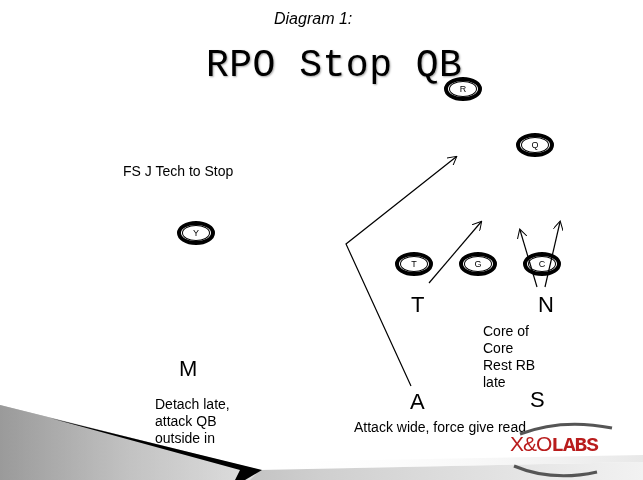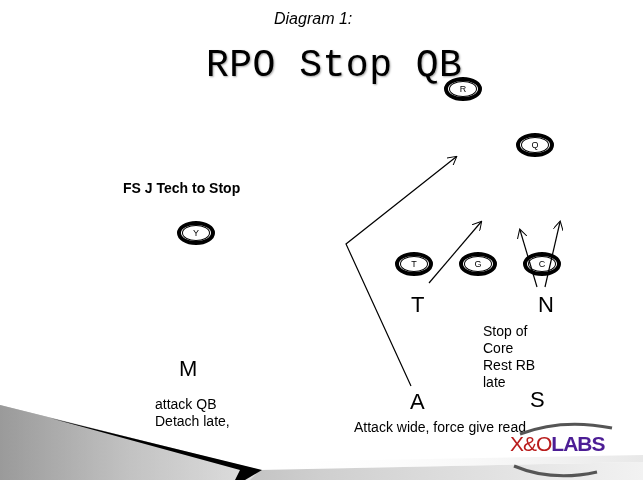--- a/index.html
+++ b/index.html
@@ -12,21 +12,21 @@
   .player { position:absolute; width:38px; height:24px; border:4px solid #000; border-radius:50%;
             box-sizing:border-box; display:flex; align-items:center; justify-content:center; background:#fff; }
   .player .inner { width:26px; height:14px; border:1px solid #000; border-radius:50%; display:flex;
                    align-items:center; justify-content:center; font-size:9px; line-height:1; }
   .note { font-size:14px; line-height:17px; }
   .big { font-size:22px; }
   svg.overlay { position:absolute; left:0; top:0; }
   .logo { left:492px; top:420px; width:140px; height:60px; }
   .logo-main { position:absolute; left:18px; top:12px; font-size:21px; font-weight:bold; letter-spacing:-1px; }
   .logo-main .xo { color:#b91c1c; font-weight:normal; }
-  .logo-main .labs { color:#4c1d95; }
+  .logo-main .labs { color:#b91c1c;font-family:Liberation Mono, monospace; }
   .logo-tag { position:absolute; left:0; top:36px; font-size:7.5px; color:#444; white-space:nowrap; }
 </style>
 </head>
 <body>
 
 <svg class="overlay" width="643" height="480">
   <defs>
     <linearGradient id="wg" x1="0" y1="0" x2="1" y2="0">
       <stop offset="0" stop-color="#9a9a9a"></stop>
       <stop offset="0.5" stop-color="#cfcfcf"></stop>
@@ -76,32 +76,33 @@
 <div class="player" style="left:523px;top:252px;background:transparent;">
     <span class="inner" style="background:transparent;">C</span>
   </div>
 
 <div class="abs big" style="left:411px;top:292px;">T</div>
 <div class="abs big" style="left:538px;top:292px;">N</div>
 <div class="abs big" style="left:179px;top:356px;">M</div>
 <div class="abs big" style="left:410px;top:389px;">A</div>
 <div class="abs big" style="left:530px;top:387px;">S</div>
 
-<div class="abs note" style="left:123px;top:180px;font-weight:bold;">
+<div class="abs note" style="left:123px;top:163px;">
   <div>FS J Tech to Stop</div>
 </div>
 <div class="abs note" style="left:483px;top:323px;">
-  <div>Stop of</div>
+  <div>Core of</div>
   <div>Core</div>
   <div>Rest RB</div>
   <div>late</div>
 </div>
 <div class="abs note" style="left:155px;top:396px;">
+  <div>Detach late,</div>
   <div>attack QB</div>
-  <div>Detach late,</div>
+  <div>outside in</div>
 </div>
 <div class="abs note" style="left:332px;top:419px;margin-left:22px;">Attack wide, force give read</div>
 
 <div class="abs logo">
   <svg width="140" height="60" style="position:absolute;left:0;top:0;">
     <path d="M28,14 Q70,-2 120,8" fill="none" stroke="#555" stroke-width="3"></path>
     <path d="M22,46 Q60,62 105,52" fill="none" stroke="#555" stroke-width="3"></path>
   </svg>
   <div class="logo-main">
     <span class="xo">X&amp;O</span><span class="labs">LABS</span>

